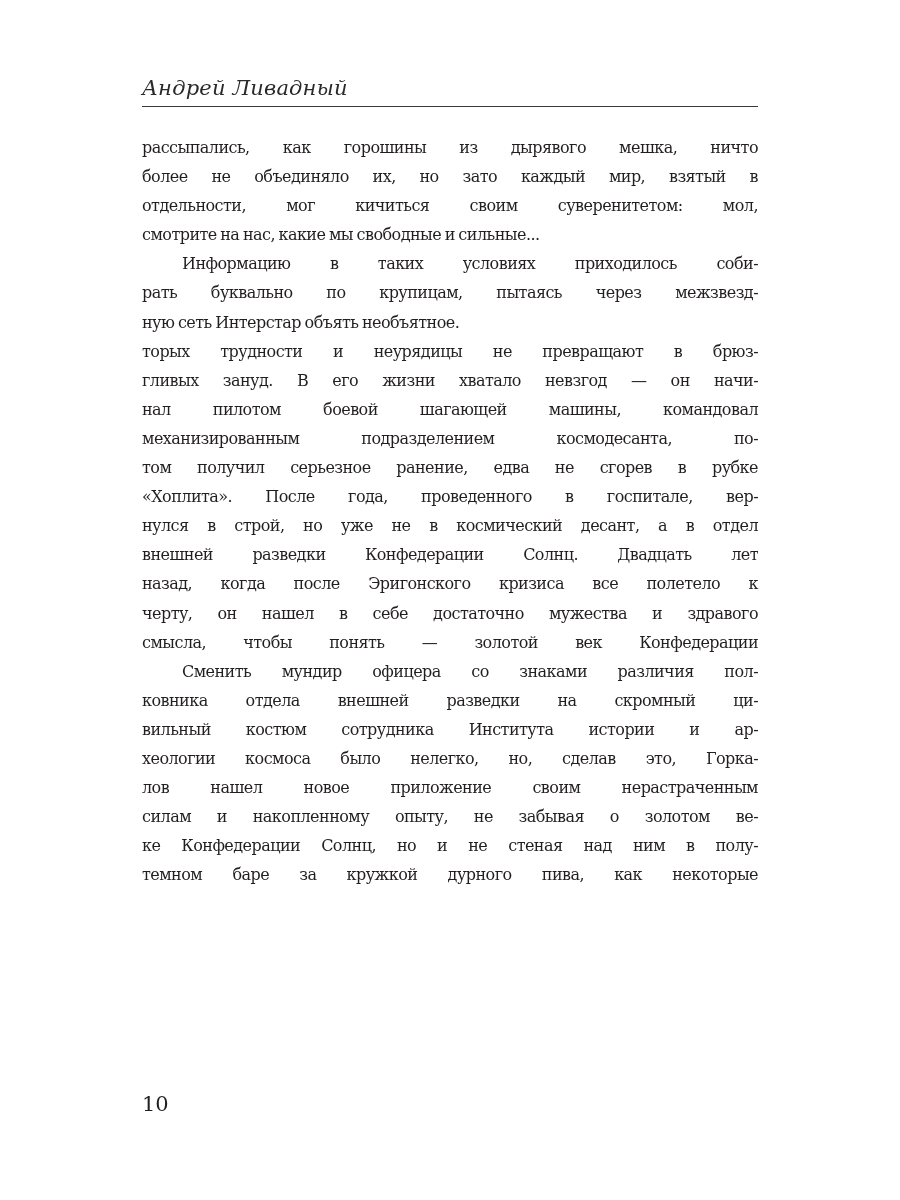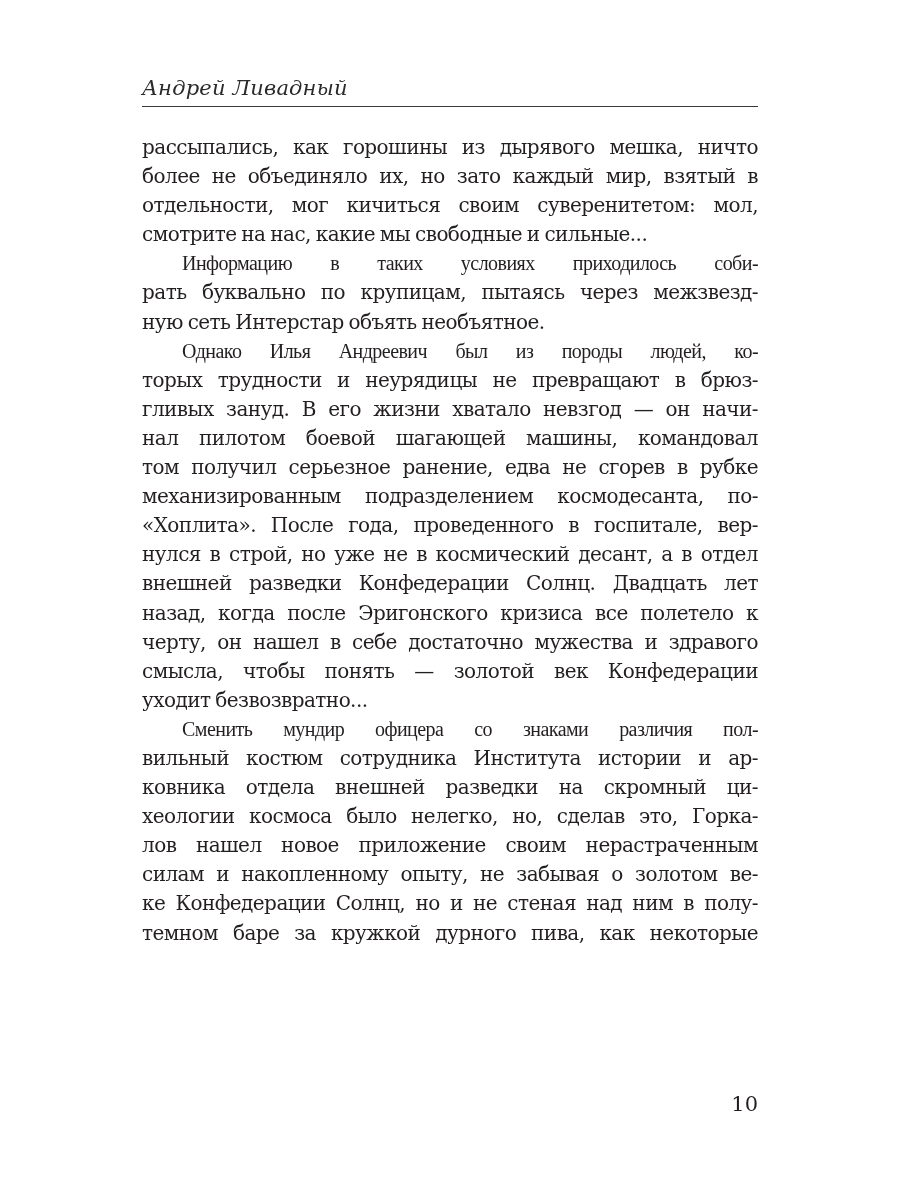--- a/index.html
+++ b/index.html
@@ -41,43 +41,42 @@
       white-space: nowrap;
     }
     .body-text {
       position: absolute;
       left: 0;
       top: 133px;
       width: 616px;
     }
     .line {
       font-family: "DejaVu Serif", "Liberation Serif", serif;
-      font-size: 20px;
+      font-size: 16px;
       line-height: 29.1px;
       height: 29.1px;
       white-space: nowrap;
       text-align: justify;
       text-align-last: justify;
       color: #231f20;
       letter-spacing: -0.55px;
       word-spacing: -1px;
     }
     .line.indent {
       padding-left: 40px;
-      font-family: Liberation Serif, serif;
     }
     .line.last {
       text-align-last: left;
     }
     .folio {
       position: absolute;
       left: 0;
       top: 1092px;
       width: 616px;
-      text-align: right;
+      text-align: left;
       font-family: "DejaVu Serif", "Liberation Serif", serif;
       font-size: 21px;
       color: #231f20;
     }
   </style>
 </head>
 <body>
 
 <div class="page">
   <div class="running-head">
@@ -85,36 +84,34 @@
   </div>
 
   <div class="body-text" id="body-text">
       <div class="line">рассыпались, как горошины из дырявого мешка, ничто</div>
       <div class="line">более не объединяло их, но зато каждый мир, взятый в</div>
       <div class="line">отдельности, мог кичиться своим суверенитетом: мол,</div>
       <div class="line last">смотрите на нас, какие мы свободные и сильные...</div>
       <div class="line indent">Информацию в таких условиях приходилось соби-</div>
       <div class="line">рать буквально по крупицам, пытаясь через межзвезд-</div>
       <div class="line last">ную сеть Интерстар объять необъятное.</div>
-      <div class="line indent">Однако Илья Андреевич был из породы людей, ко-</div>
       <div class="line">торых трудности и неурядицы не превращают в брюз-</div>
       <div class="line">гливых зануд. В его жизни хватало невзгод — он начи-</div>
       <div class="line">нал пилотом боевой шагающей машины, командовал</div>
+      <div class="line">механизированным подразделением космодесанта, по-</div>
       <div class="line">том получил серьезное ранение, едва не сгорев в рубке</div>
-      <div class="line">механизированным подразделением космодесанта, по-</div>
       <div class="line">«Хоплита». После года, проведенного в госпитале, вер-</div>
       <div class="line">нулся в строй, но уже не в космический десант, а в отдел</div>
       <div class="line">внешней разведки Конфедерации Солнц. Двадцать лет</div>
       <div class="line">назад, когда после Эригонского кризиса все полетело к</div>
       <div class="line">черту, он нашел в себе достаточно мужества и здравого</div>
       <div class="line">смысла, чтобы понять — золотой век Конфедерации</div>
-      <div class="line last">уходит безвозвратно...</div>
       <div class="line indent">Сменить мундир офицера со знаками различия пол-</div>
+      <div class="line">ковника отдела внешней разведки на скромный ци-</div>
       <div class="line">вильный костюм сотрудника Института истории и ар-</div>
-      <div class="line">ковника отдела внешней разведки на скромный ци-</div>
       <div class="line">хеологии космоса было нелегко, но, сделав это, Горка-</div>
       <div class="line">лов нашел новое приложение своим нерастраченным</div>
       <div class="line">силам и накопленному опыту, не забывая о золотом ве-</div>
       <div class="line">ке Конфедерации Солнц, но и не стеная над ним в полу-</div>
       <div class="line">темном баре за кружкой дурного пива, как некоторые</div>
     </div>
 
   <div class="folio">10</div>
 </div>
 

